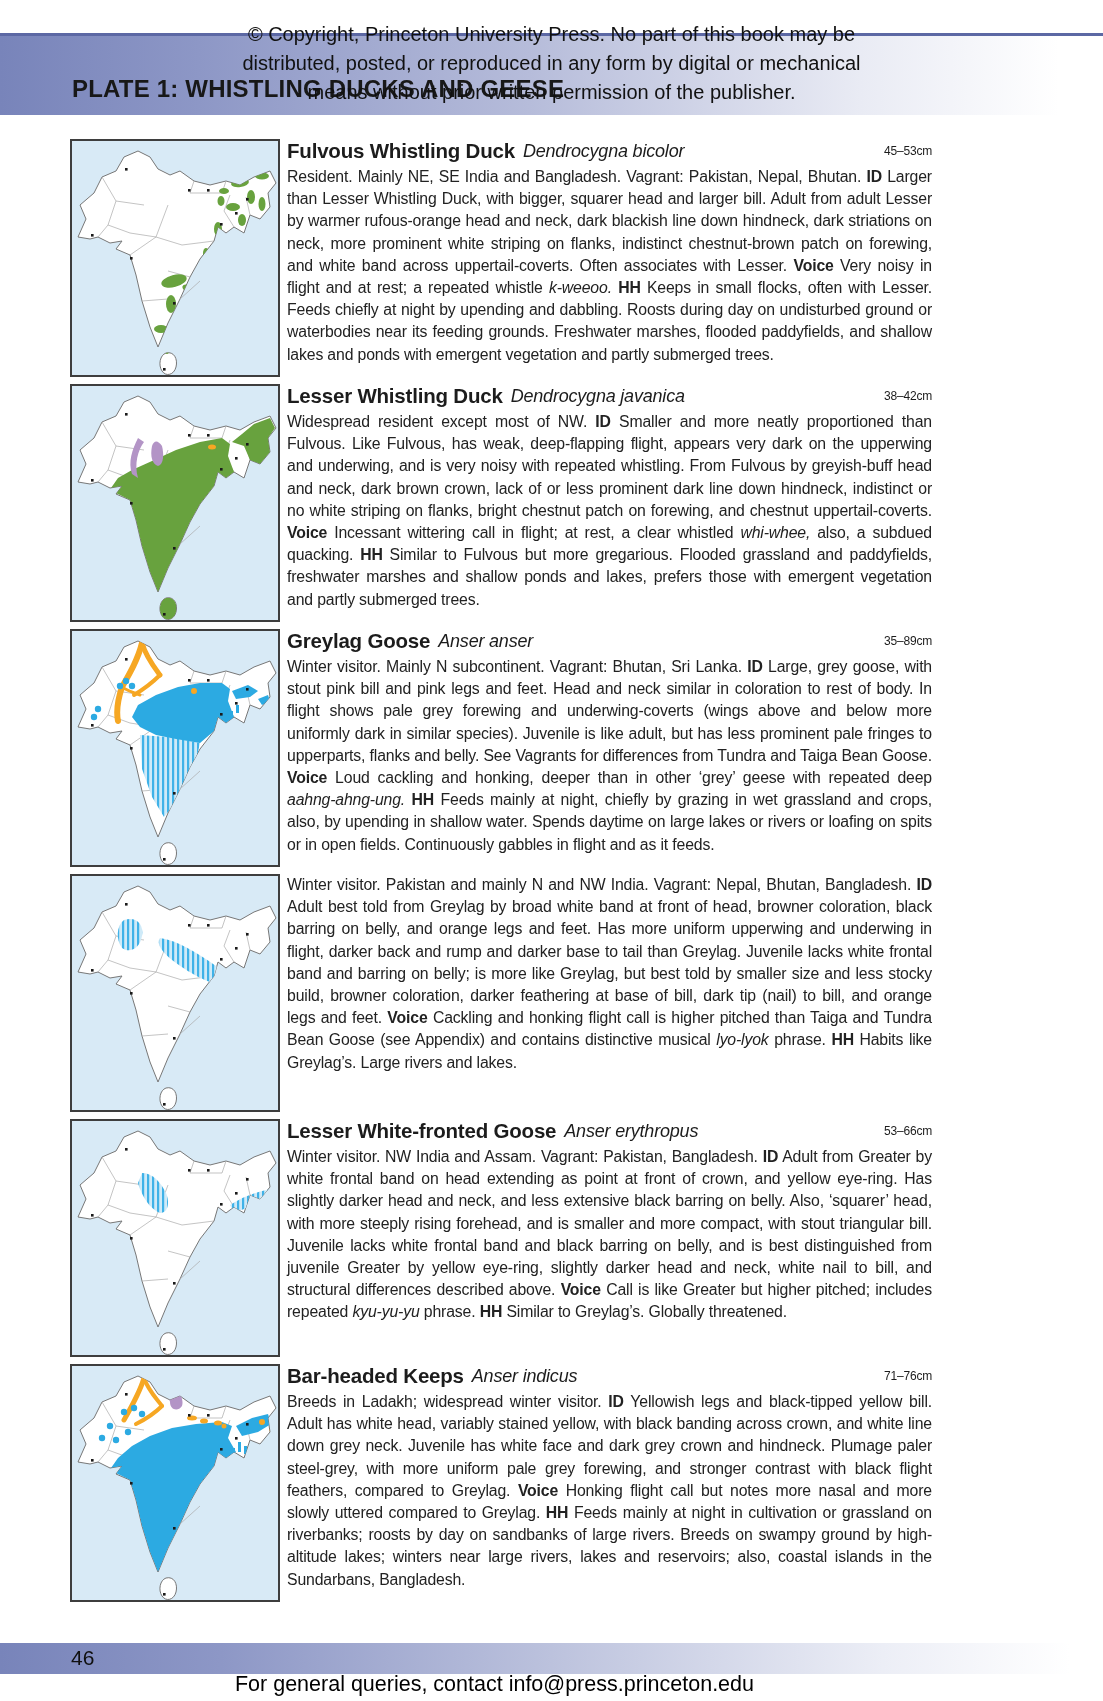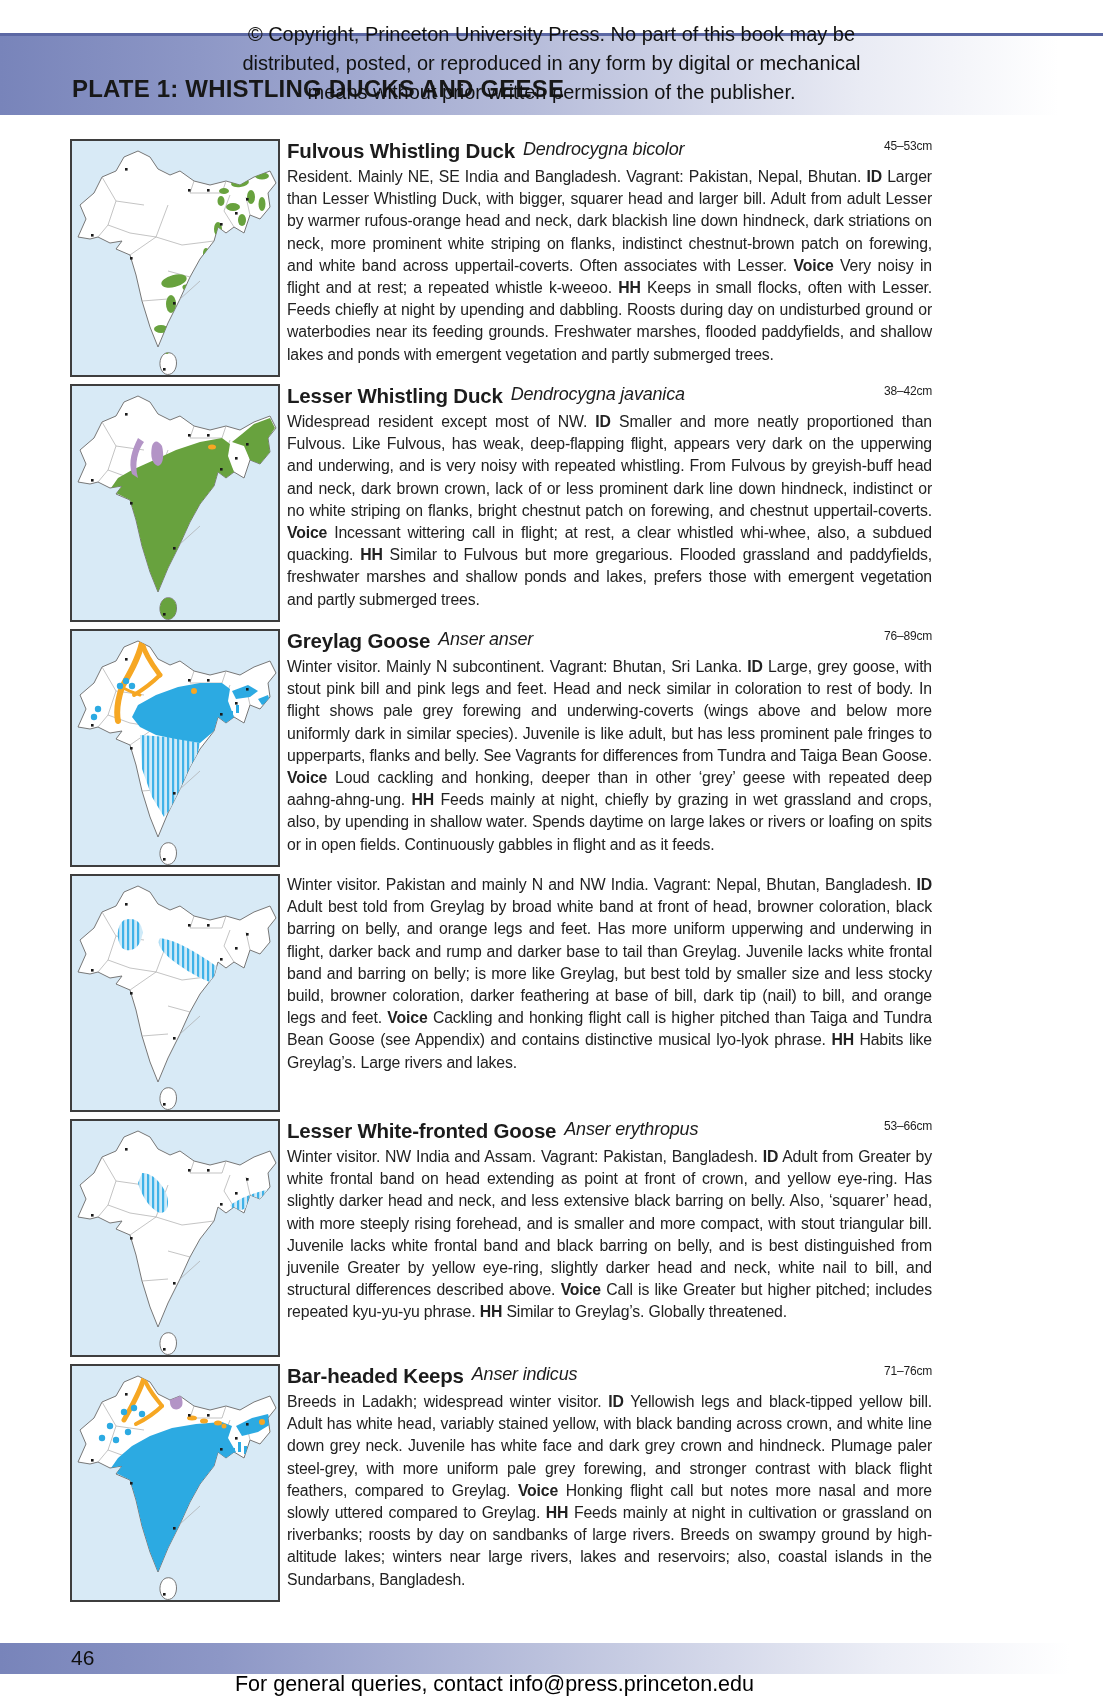--- a/index.html
+++ b/index.html
@@ -15,28 +15,28 @@
     letter-spacing:0.2px;color:#181818;white-space:nowrap;}
   .copyright{position:absolute;left:50%;top:20px;transform:translateX(-50%);z-index:5;
     text-align:center;font-size:20px;line-height:29px;color:#111;white-space:nowrap;}
 
   
   .content{position:absolute;left:70px;top:139px;width:862px;}
   .species-row{display:flex;gap:7px;margin-bottom:7px;align-items:flex-start;}
   .map-frame{flex:0 0 auto;width:206px;height:234px;border:2px solid #3e3e3e;background:#d8eaf6;}
   .map-frame svg{display:block;}
   .entry-text{flex:1 1 auto;min-width:0;}
-  .entry-head{display:flex;align-items:flex-start;margin-bottom:3px;}
+  .entry-head{display:flex;align-items:center;margin-bottom:3px;}
   .cname{font-size:20.5px;font-weight:bold;letter-spacing:-0.2px;}
   .sname{font-size:18px;font-style:italic;margin-left:8px;letter-spacing:-0.2px;}
   .size{margin-left:auto;font-size:12px;letter-spacing:-0.2px;}
   .desc{margin:0;font-size:15.8px;line-height:22.2px;text-align:justify;
     letter-spacing:-0.15px;color:#222;}
   .desc .b{font-weight:bold;}
-  .desc .i{}
+  .desc .i{font-style:italic;}
 
   
   .footer-band{position:absolute;left:0;top:1643px;width:1103px;height:31px;
     background:linear-gradient(to right,#7884ba 0%,#8d97c6 20%,#bcc2dd 50%,#eceef6 80%,#ffffff 97%);}
   .pagenum{position:absolute;left:71px;top:1646px;font-size:21px;color:#101010;}
   .footer-contact{position:absolute;left:0;top:1672px;width:989px;text-align:center;
     font-size:21.5px;color:#000;}
 </style>
 </head>
 <body>
@@ -177,21 +177,21 @@
             </g>
             <circle cx="122" cy="60" r="3" fill="#f6a723"></circle>
           </g>
           <use href="#cities"></use>
         </svg>
       </figure>
       <div class="entry-text">
         <div class="entry-head">
           <span class="cname">Greylag Goose</span>
           <span class="sname">Anser anser</span>
-          <span class="size">76–89cm</span>
+          <span class="size">35–89cm</span>
         </div>
         <p class="desc"><span>Winter visitor. Mainly N subcontinent. Vagrant: Bhutan, Sri Lanka. </span><span class="b">ID</span><span> Large, grey goose, with stout pink bill and pink legs and feet. Head and neck similar in coloration to rest of body. In flight shows pale grey forewing and underwing-coverts (wings above and below more uniformly dark in similar species). Juvenile is like adult, but has less prominent pale fringes to upperparts, flanks and belly. See Vagrants for differences from Tundra and Taiga Bean Goose. </span><span class="b">Voice</span><span> Loud cackling and honking, deeper than in other ‘grey’ geese with repeated deep </span><span class="i">aahng-ahng-ung.</span><span> </span><span class="b">HH</span><span> Feeds mainly at night, chiefly by grazing in wet grassland and crops, also, by upending in shallow water. Spends daytime on large lakes or rivers or loafing on spits or in open fields. Continuously gabbles in flight and as it feeds.</span></p>
       </div>
     </section>
 
     <section class="species-row">
       <figure class="map-frame" style="margin:0">
         <svg viewBox="0 0 206 234" width="206" height="234">
           <use href="#basemap"></use>
           <g clip-path="url(#clipLand)">

